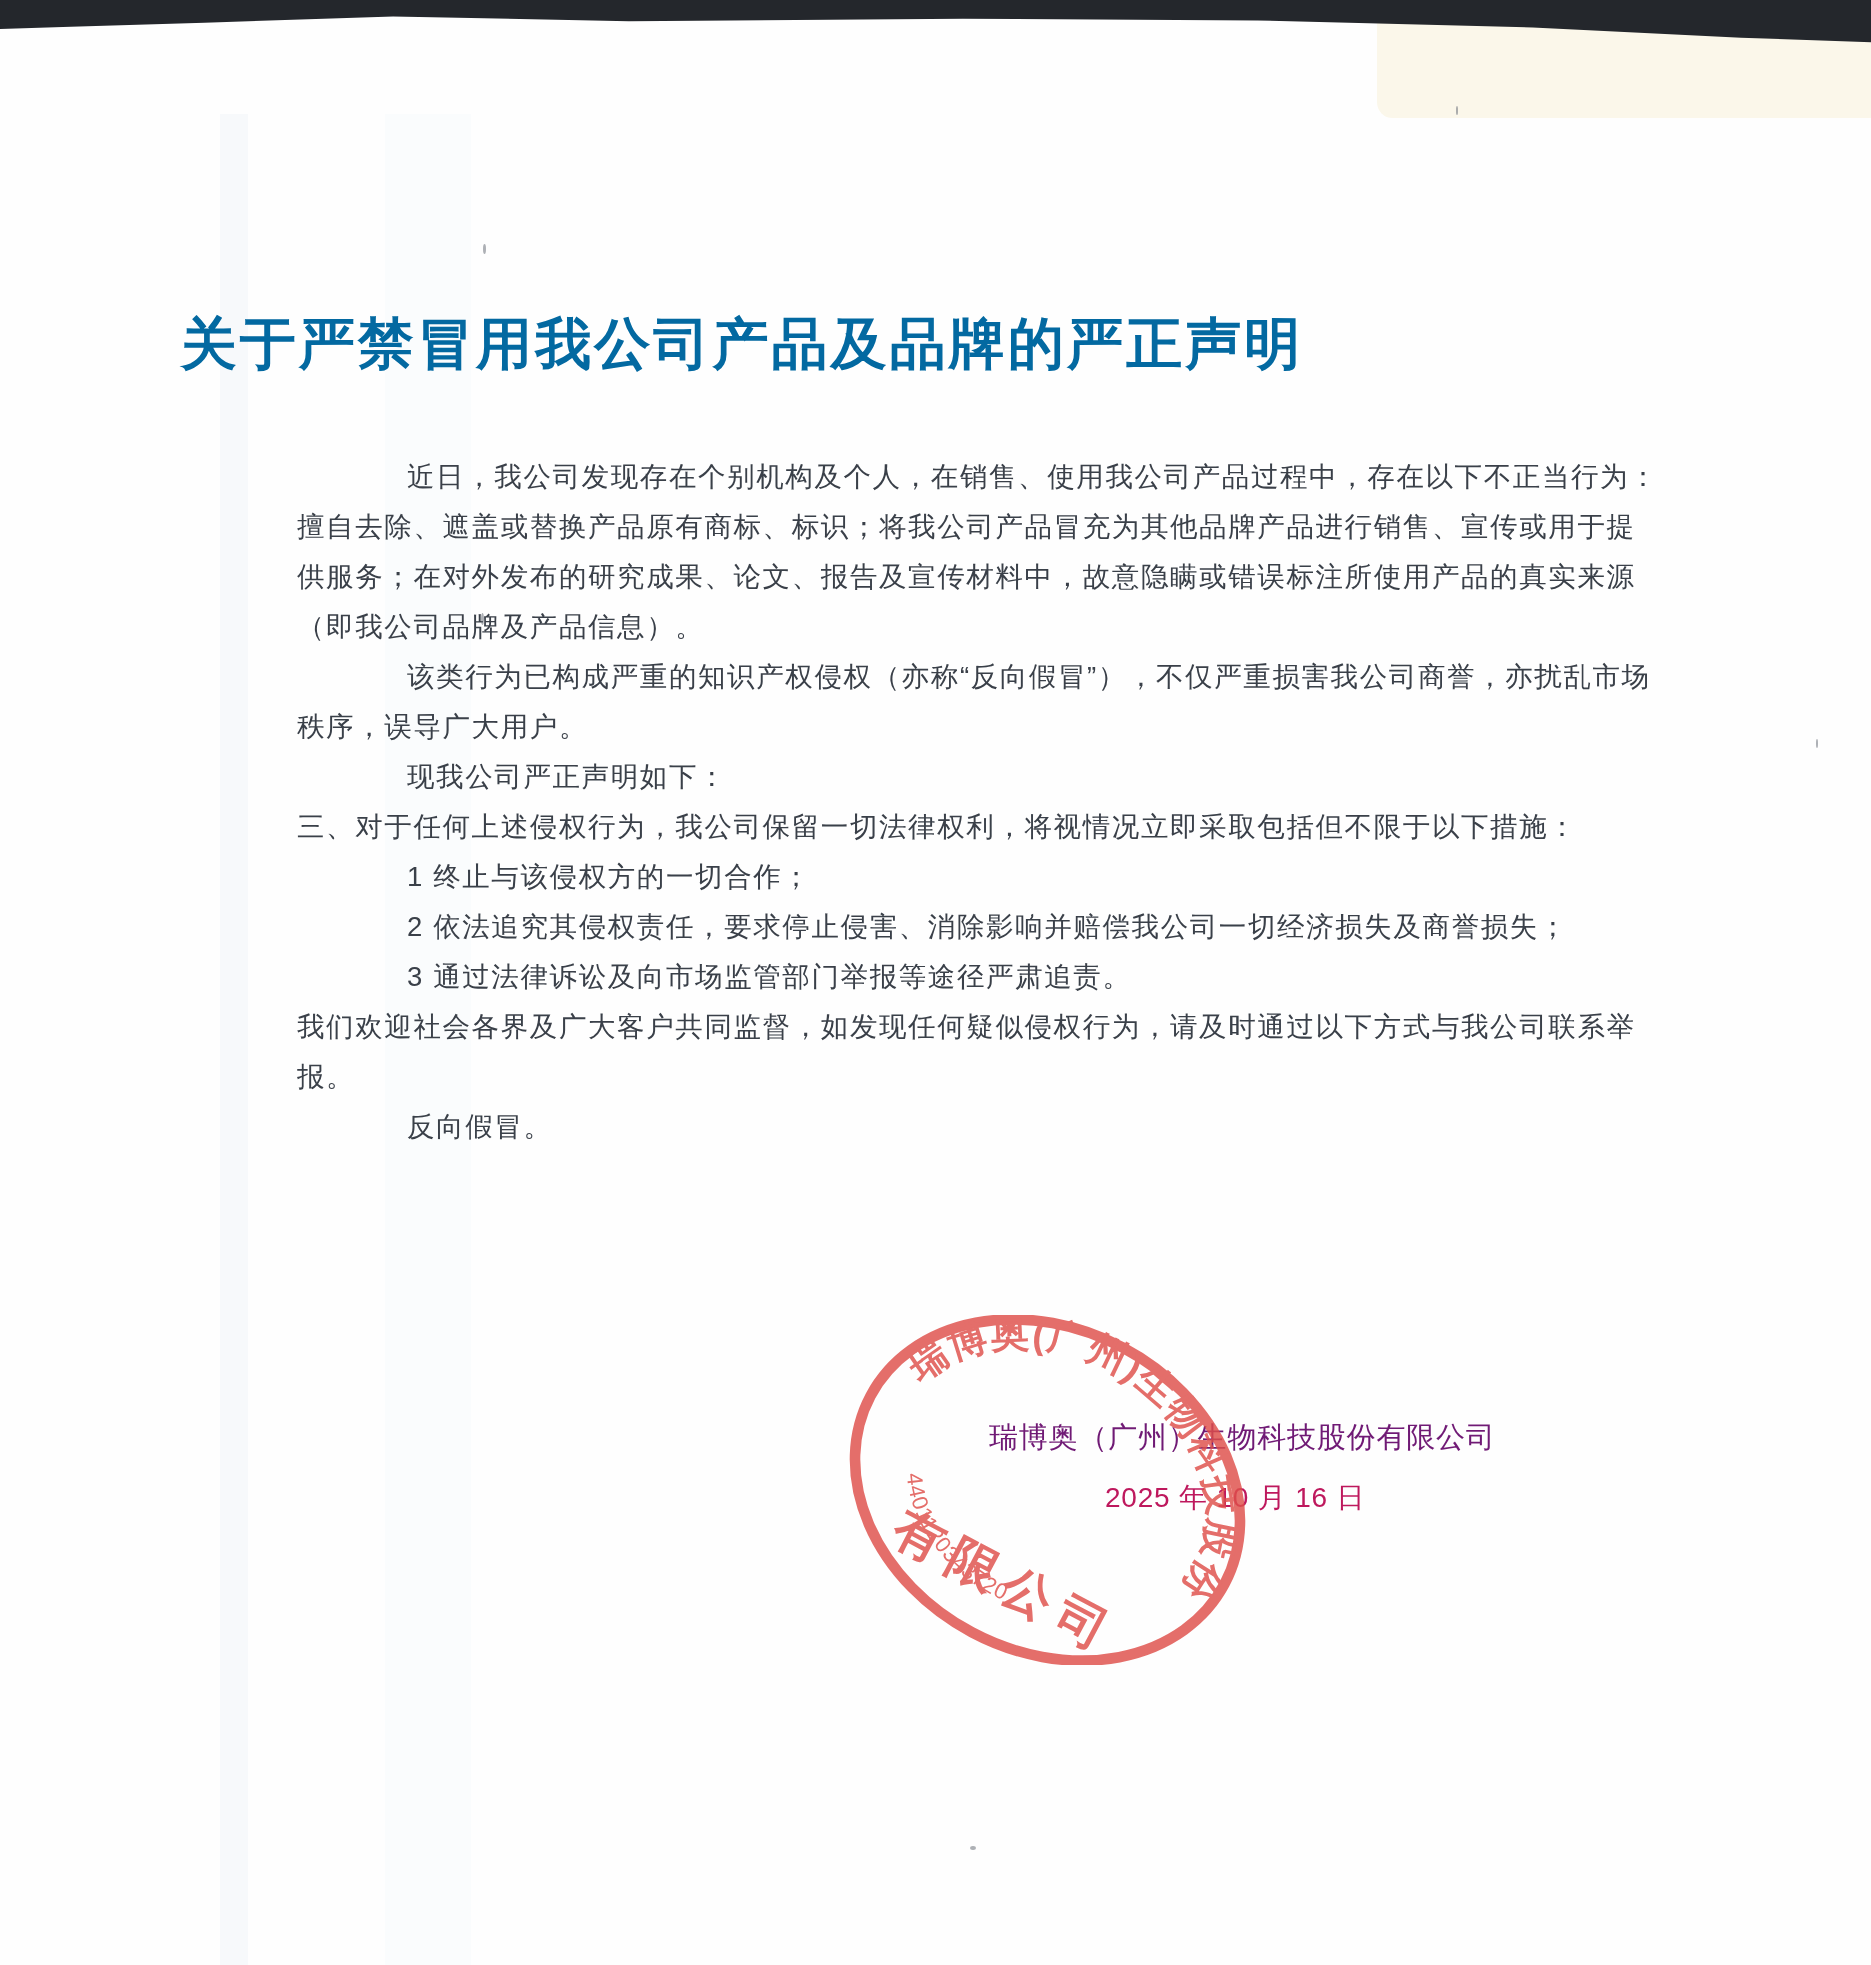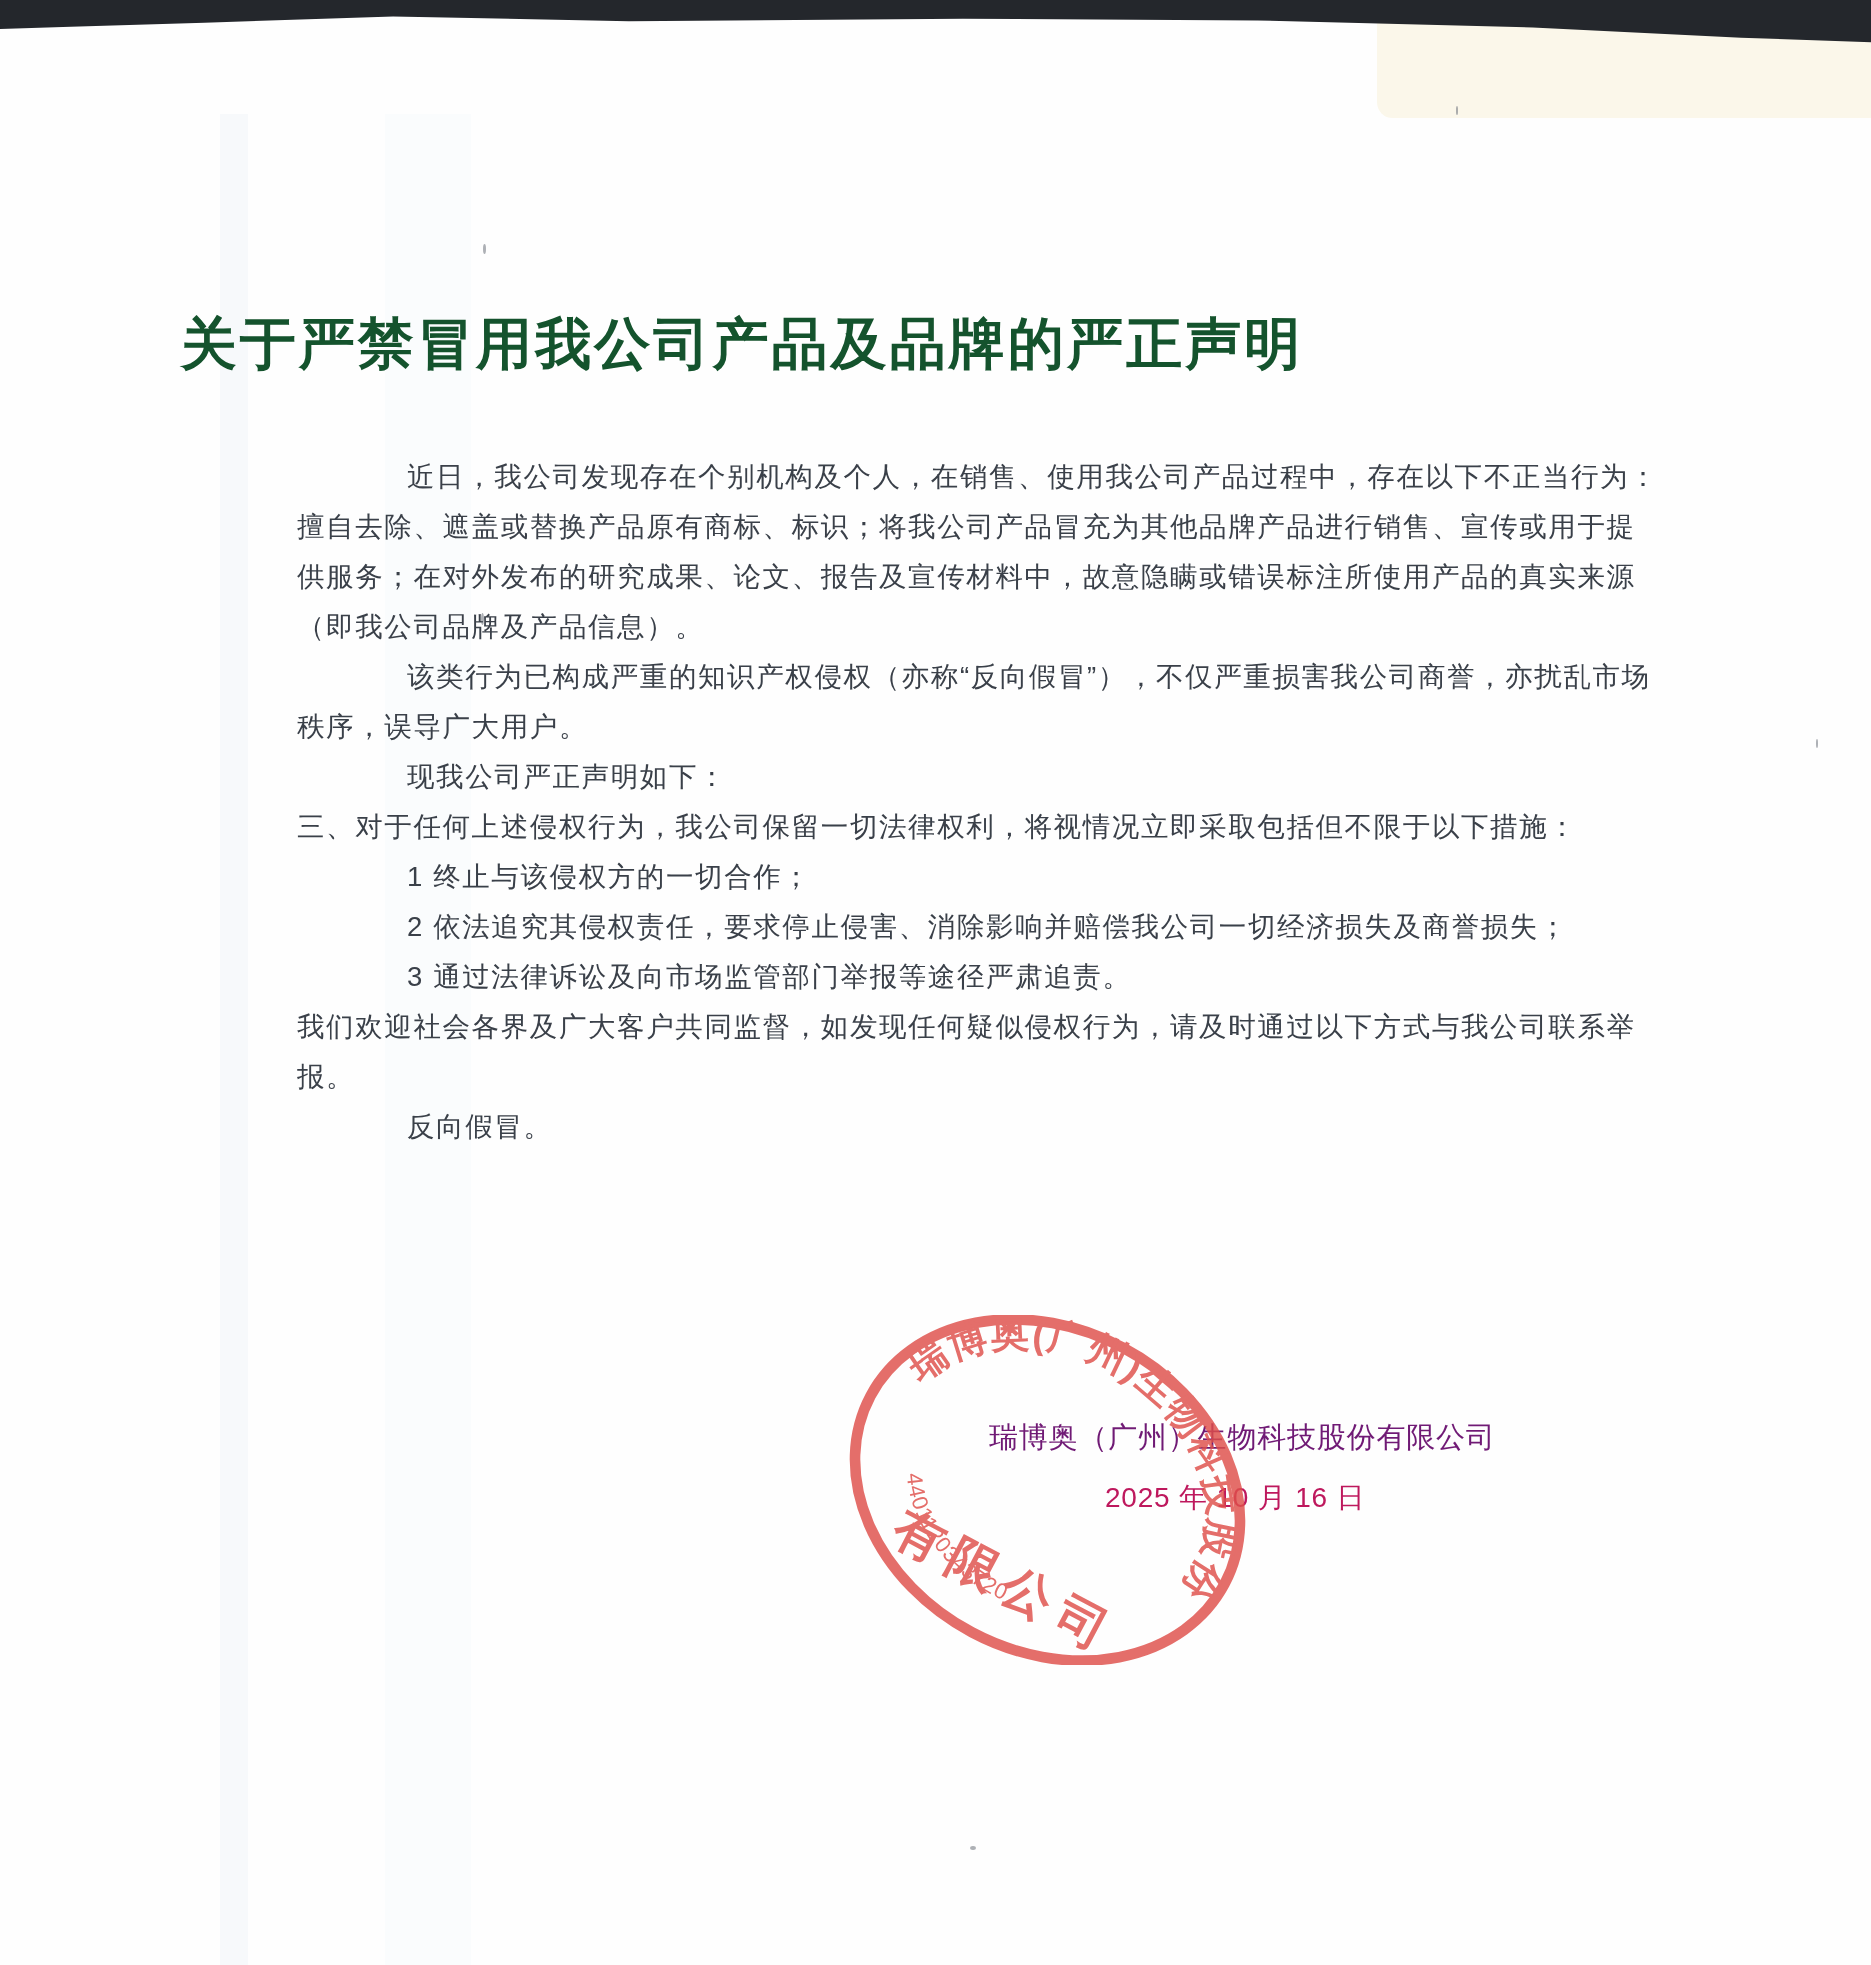--- a/index.html
+++ b/index.html
@@ -16,21 +16,21 @@
     background:#fbf7ea;border-bottom-left-radius:15.7px;
   }
   .scan-band{position:absolute;top:0;left:0;width:1872px;height:51px;}
   .streak{position:absolute;top:114px;bottom:0;pointer-events:none;}
   .streak.s1{left:220px;width:27.5px;background:rgba(214,228,241,0.18);}
   .streak.s2{left:385px;width:86px;background:rgba(219,231,243,0.10);}
   .page-title{
     position:absolute;top:307px;left:0;width:1484px;
     text-align:center;
     font-size:56px;font-weight:600;letter-spacing:3.1px;
-    color:#14532d;white-space:nowrap;
+    color:#0369a1;white-space:nowrap;
   }
   .body-text{
     position:absolute;left:261px;top:452px;width:1368px;
     font-size:27.5px;letter-spacing:1.6px;margin-left:36px;
   }
   .body-text .line{
     height:50px;line-height:50px;white-space:nowrap;
   }
   .body-text .line.indent{padding-left:110px;}
   .company-name{

